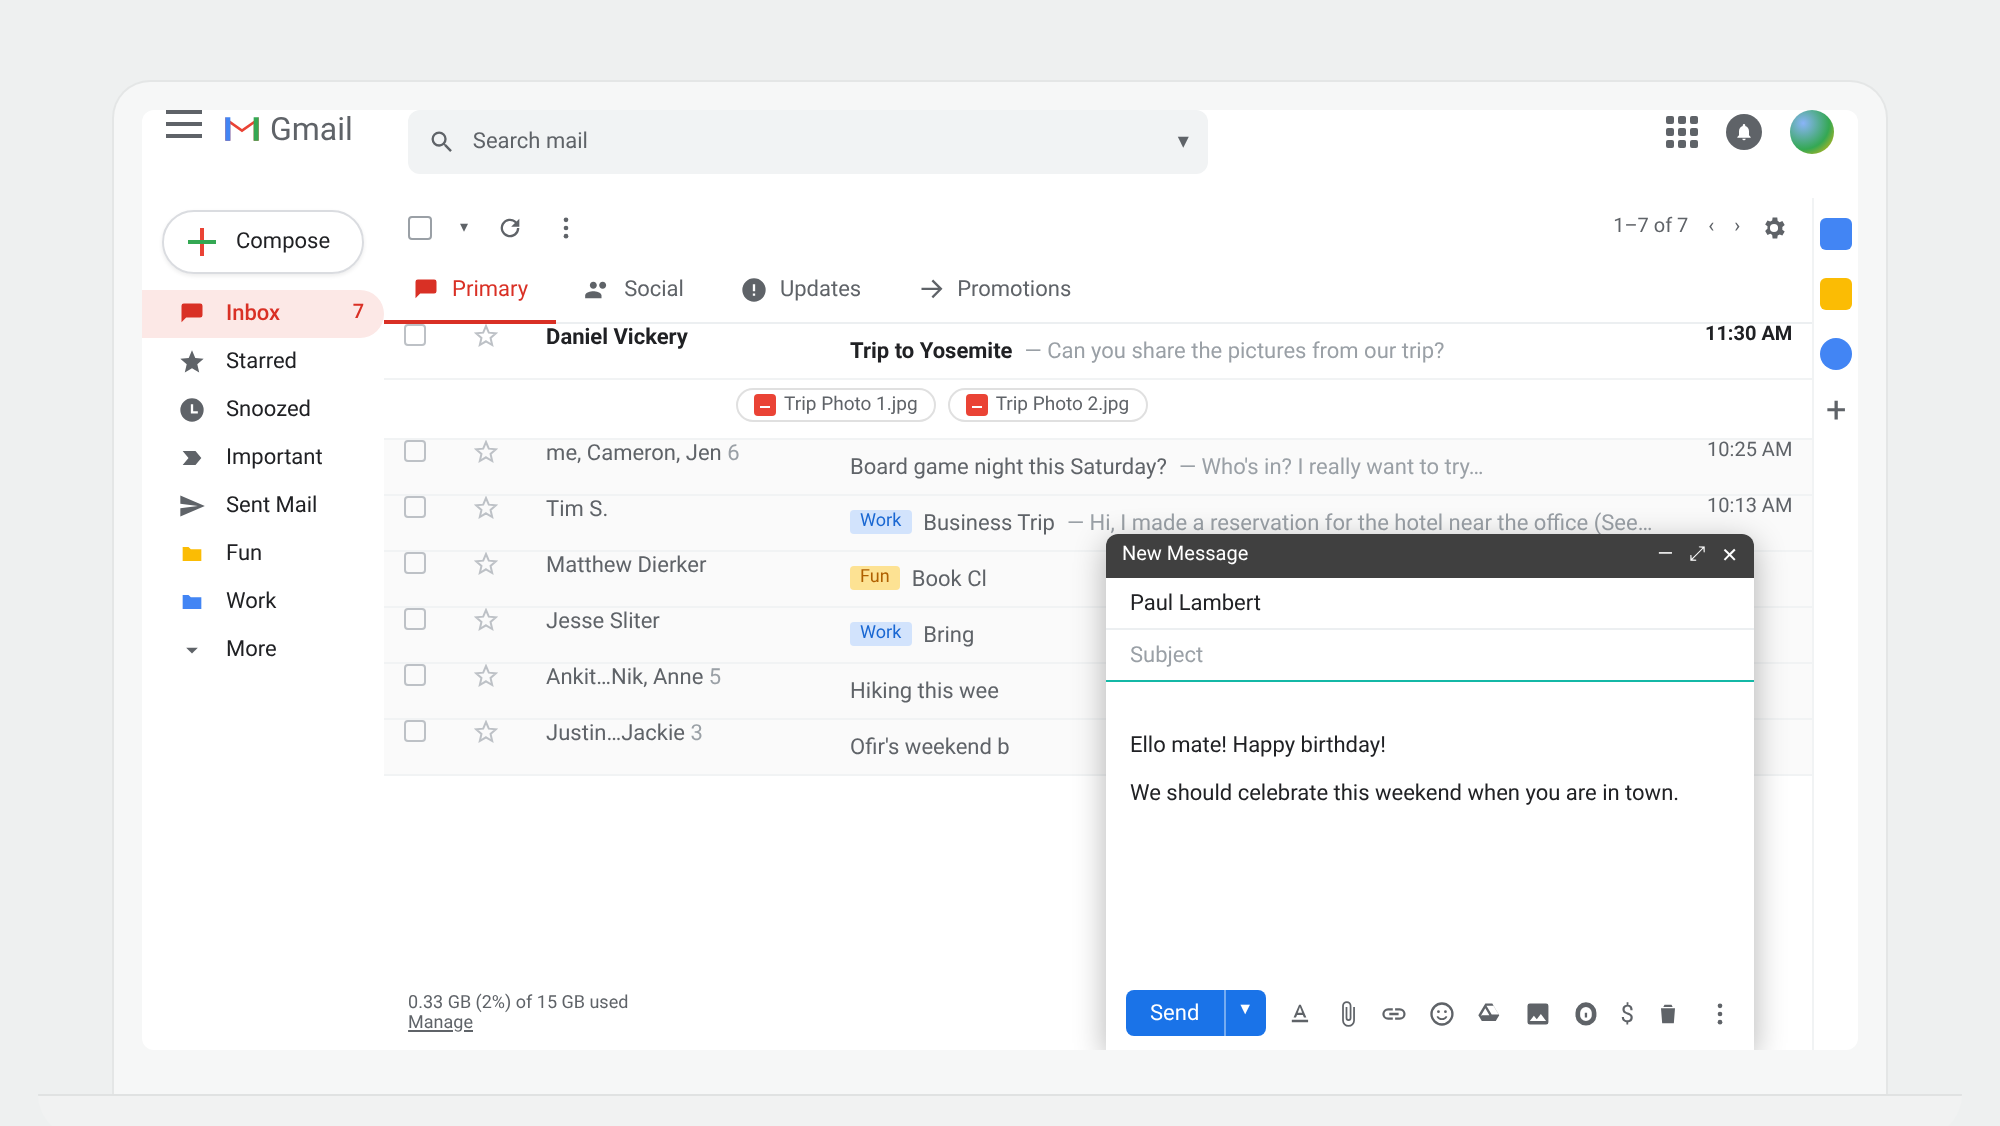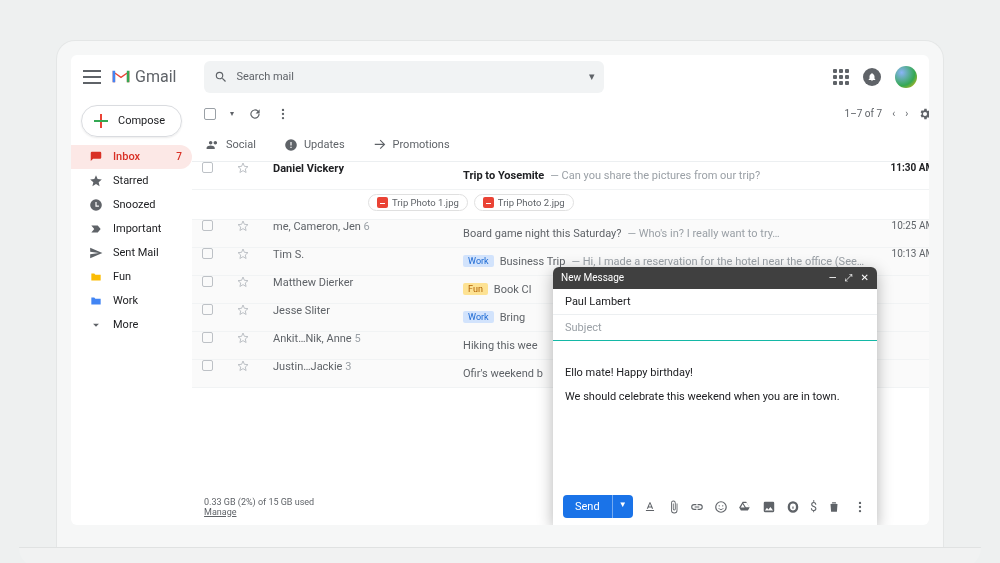--- a/index.html
+++ b/index.html
@@ -1,21 +1,21 @@
 <!DOCTYPE html>
 <html><head>
 <meta charset="utf-8">
 <style>
   * { box-sizing: border-box; margin: 0; padding: 0; }
   body { font-family: Roboto, Arial, sans-serif; background:#eef0f0; width:1000px; height:563px; overflow:hidden; position:relative; display:flex; align-items:center; justify-content:center; }
   .laptop { width:886px; height:512px; margin-top:30px; background:#f6f7f7; border-radius:18px 18px 0 0; padding:14px 14px 0 14px; position:relative; box-shadow:0 0 0 1px #e4e6e6; }
   .screen { background:#fff; width:100%; height:470px; border-radius:6px; overflow:hidden; display:flex; flex-direction:column; font-size:11px; color:#202124; position:relative; }
   .base { position:absolute; bottom:-16px; left:-38px; right:-38px; height:22px; background:#f1f2f2; border-radius:0 0 22px 22px; border-top:1px solid #e0e2e2; }
   
-  .topbar { display:flex; align-items:center; height:44px; padding:0 12px; gap:10px; }
+  .topbar { display:flex; align-items:flex-start; height:44px; padding:0 12px; gap:10px; }
   .hamburger { width:18px; height:14px; display:flex; flex-direction:column; justify-content:space-between; cursor:pointer; }
   .hamburger span { height:2px; background:#5f6368; }
   .logo { display:flex; align-items:center; gap:4px; }
   .gm-m { font-family:Arial; font-size:20px; font-weight:bold; color:#d93025; position:relative; }
   .gm-m svg { display:block; }
   .logo-text { font-size:16px; color:#5f6368; }
   .searchbar { flex:0 0 400px; background:#f1f3f4; height:32px; border-radius:6px; display:flex; align-items:center; padding:0 10px; gap:8px; color:#5f6368; margin-left:18px; }
   .search-drop { margin-left:auto; }
   .top-right { margin-left:auto; display:flex; align-items:center; gap:14px; }
   .apps-grid { width:16px; height:16px; display:grid; grid-template-columns:repeat(3,1fr); grid-template-rows:repeat(3,1fr); gap:2px; }
@@ -49,21 +49,21 @@
   .tab-active { color:#d93025; }
   .tab-active svg { fill:#d93025; }
   .tab-active::after { content:""; position:absolute; left:0; right:0; bottom:-1px; height:2px; background:#d93025; }
   .elist { flex:1; overflow:hidden; }
   .erow { display:flex; height:28px; padding:0 10px; border-bottom:1px solid #f1f3f4; gap:24px; }
   .erow.unread { font-weight:700; background:#fff; }
   .erow:not(.unread) { background:#fafafa; color:#5f6368; font-weight:400;}
   .erow .cb { width:11px; height:11px; border:1.5px solid #bdc1c6; border-radius:2px; flex:0 0 11px; }
   .erow .star { width:12px; height:12px; flex:0 0 12px; }
   .erow .sender { width:128px; flex:0 0 128px; font-size:11px; white-space:nowrap; overflow:hidden; }
-  .erow .subj { flex:1; white-space:nowrap; overflow:hidden; text-overflow:ellipsis; font-size:11px; display:flex; align-items:center; gap:6px;margin-left:38px; }
+  .erow .subj { flex:1; white-space:nowrap; overflow:hidden; text-overflow:ellipsis; font-size:11px; display:flex; align-items:center; gap:6px; }
   .erow .snip { color:#9aa0a6; font-weight:400; }
   .erow .time { font-size:10px; width:46px; text-align:right; }
   .lbl { font-size:9px; padding:1px 5px; border-radius:2px; font-weight:400; }
   .lbl-work { background:#d2e3fc; color:#1967d2; }
   .lbl-fun { background:#fde293; color:#b06000; }
   .attach-row { display:flex; gap:6px; padding:4px 0 8px 176px; background:#fff; border-bottom:1px solid #f1f3f4; }
   .chip { display:inline-flex; align-items:center; gap:4px; border:1px solid #e0e0e0; border-radius:10px; padding:2px 8px; font-size:9.5px; color:#5f6368; }
   .chip .fic { width:11px; height:11px; background:#ea4335; border-radius:2px; position:relative; }
   .chip .fic::after{content:"";position:absolute;background:#fff;width:5px;height:1.5px;top:6px;left:3px;}
   .storage { font-size:9px; color:#5f6368; padding:8px 12px; }
@@ -217,20 +217,26 @@
           <div class="mail-tools-right">
             <span>1–7 of 7</span>
             <span>‹</span>
             <span>›</span>
             <svg width="14" height="14" viewBox="0 0 24 24" fill="#5f6368">
                 <path d="M19.14 12.94a7.07 7.07 0 000-1.88l2.03-1.58-2-3.46-2.39.96a7.03 7.03 0 00-1.62-.94L14.8 3h-4l-.36 2.54c-.58.23-1.12.55-1.62.94l-2.39-.96-2 3.46 2.03 1.58a7.07 7.07 0 000 1.88L4.43 14.5l2 3.46 2.39-.96c.5.39 1.04.71 1.62.94L10.8 21h4l.36-2.54c.58-.23 1.12-.55 1.62-.94l2.39.96 2-3.46-2.03-1.58zM12 15.5A3.5 3.5 0 1112 8.5a3.5 3.5 0 010 7z"></path>
               </svg>
           </div>
         </div>
         <div class="tabs" id="tabs">
+            <div class="tab tab-active">
+              <svg viewBox="0 0 24 24">
+                <path d="M19 3H5a2 2 0 00-2 2v14l4-4h12a2 2 0 002-2V5a2 2 0 00-2-2z"></path>
+              </svg>
+              <span>Primary</span>
+            </div>
             <div class="tab">
               <svg viewBox="0 0 24 24">
                 <path d="M16 11c1.66 0 3-1.34 3-3s-1.34-3-3-3-3 1.34-3 3 1.34 3 3 3zm-8 0c1.66 0 3-1.34 3-3S9.66 5 8 5 5 6.34 5 8s1.34 3 3 3zm0 2c-2.33 0-7 1.17-7 3.5V19h14v-2.5C15 14.17 10.33 13 8 13z"></path>
               </svg>
               <span>Social</span>
             </div>
             <div class="tab">
               <svg viewBox="0 0 24 24">
                 <path d="M12 2a10 10 0 100 20 10 10 0 000-20zm1 15h-2v-2h2v2zm0-4h-2V7h2v6z"></path>
               </svg>

